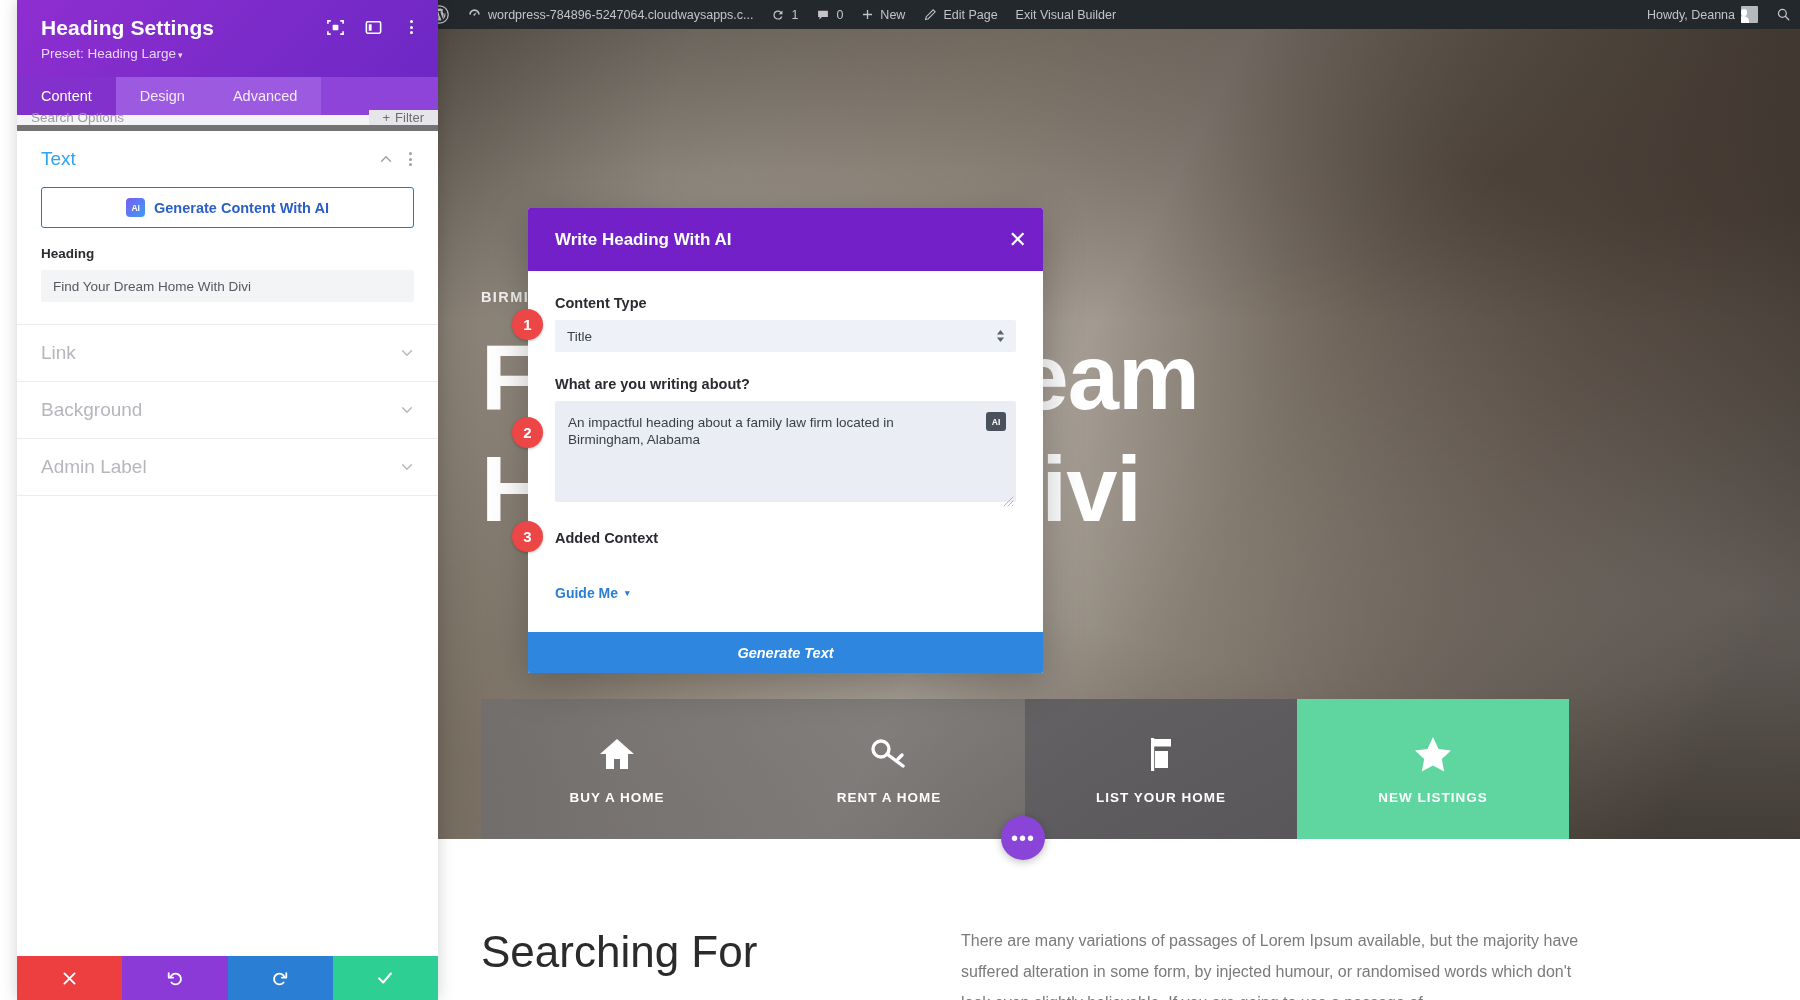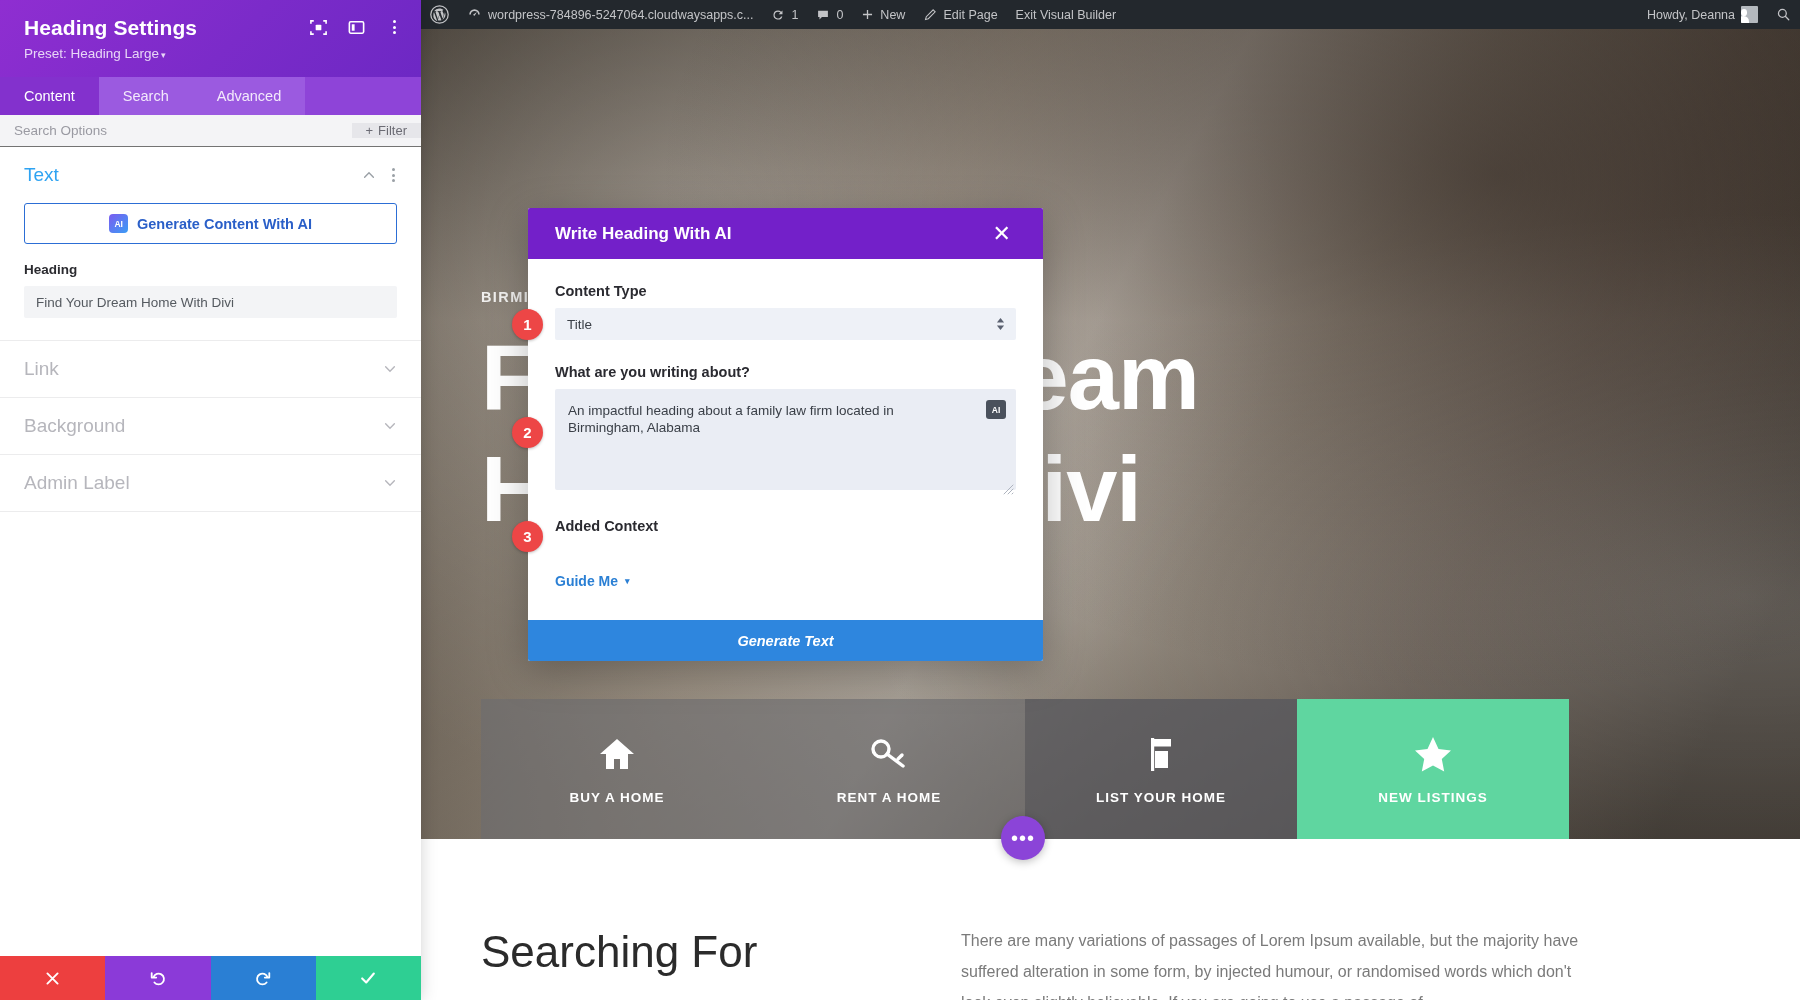--- a/index.html
+++ b/index.html
@@ -8,21 +8,21 @@
     overflow: hidden;
     font-family: "Liberation Sans", sans-serif;
     background: #fff;
   }
 
   
   .app { position: relative; width: 1800px; height: 1000px; overflow: hidden; }
 
   
   .settings-panel {
-    position: absolute; left: 0; top: 0;
+    position: absolute; left: 17px; top: 0;
     width: 421px; height: 1000px;
     background: #ffffff;
     display: flex; flex-direction: column;
     z-index: 40;
     box-shadow: 0 0 16px rgba(0,0,0,0.18);
   }
   .panel-header {
     background: linear-gradient(135deg, #8f2ed1 0%, #7b2bc9 55%, #6d28c4 100%);
     padding: 14px 20px 14px 24px;
     height: 77px;
@@ -45,22 +45,22 @@
 
   .panel-tabs { display: flex; background: #8e44d8; height: 38px; }
   .panel-tab {
     flex: 0 0 auto; padding: 0 24px; height: 38px; line-height: 38px;
     color: #f3e9fb; font-size: 14.5px; cursor: pointer;
     background: #9b5ae0;
   }
   .panel-tab.active { background: #8331cd; color: #ffffff; }
 
   .panel-search {
-    display: flex; align-items: center; height: 32px;
-    background: #f4f4f6; border-bottom: 1px solid #737373;
+    display: flex; align-items: flex-end; height: 16px;
+    background: #f4f4f6; border-bottom: 6px solid #737373;
   }
   .panel-search-input {
     flex: 1; border: 0; background: transparent; outline: none;
     padding: 0 14px; font-size: 13.5px; color: #8b8b92;
     font-family: "Liberation Sans", sans-serif;
   }
   .panel-search-input::placeholder { color: #9a9aa2; }
   .filter-btn {
     background: #e6e6ea; color: #6b6b74; font-size: 13px;
     padding: 0 14px; display: flex; align-items: center; gap: 5px; cursor: pointer;
@@ -192,23 +192,23 @@
   .modal-wrap { position: absolute; inset: 0; z-index: 50; pointer-events: none; }
   .modal {
     position: absolute; left: 528px; top: 208px;
     width: 515px;
     background: #ffffff;
     box-shadow: 0 10px 40px rgba(0,0,0,0.28);
     pointer-events: auto;
     border-radius: 2px; overflow: hidden;
   }
   .modal-head {
-    background: #7320c9; height: 51px;
+    background: #7320c9; height: 63px;
     display: flex; align-items: center; justify-content: space-between;
-    padding: 0 28px 0 27px;
+    padding: 0 12px 0 27px;
   }
   .modal-title { color: #fff; font-size: 17px; font-weight: bold; }
   .modal-close { color: #fff; font-size: 22px; line-height: 1; cursor: pointer; padding: 2px 4px; }
   .modal-body { padding: 24px 27px 30px 27px; }
   .m-label { font-size: 14.5px; color: #2a2a30; font-weight: bold; margin-bottom: 9px; }
   .m-label.second { margin-top: 24px; }
   .m-select {
     position: relative; height: 32px; background: #eef1f7;
     border: 0; border-radius: 2px; display: flex; align-items: center;
     padding: 0 26px 0 12px; font-size: 13.5px; color: #3b4048; cursor: pointer;
@@ -397,21 +397,21 @@
         <span class="hicon kebab">
           <i style="background:#fff"></i>
             <i style="background:#fff"></i>
             <i style="background:#fff"></i>
         </span>
       </div>
     </div>
 
     <div class="panel-tabs">
       <div class="panel-tab active">Content</div>
-      <div class="panel-tab">Search</div>
+      <div class="panel-tab">Design</div>
       <div class="panel-tab">Advanced</div>
     </div>
 
     <div class="panel-search">
       <input class="panel-search-input" value="" placeholder="Search Options" style="">
       <div class="filter-btn">
         <span>+</span>
         <span>Filter</span>
       </div>
     </div>

